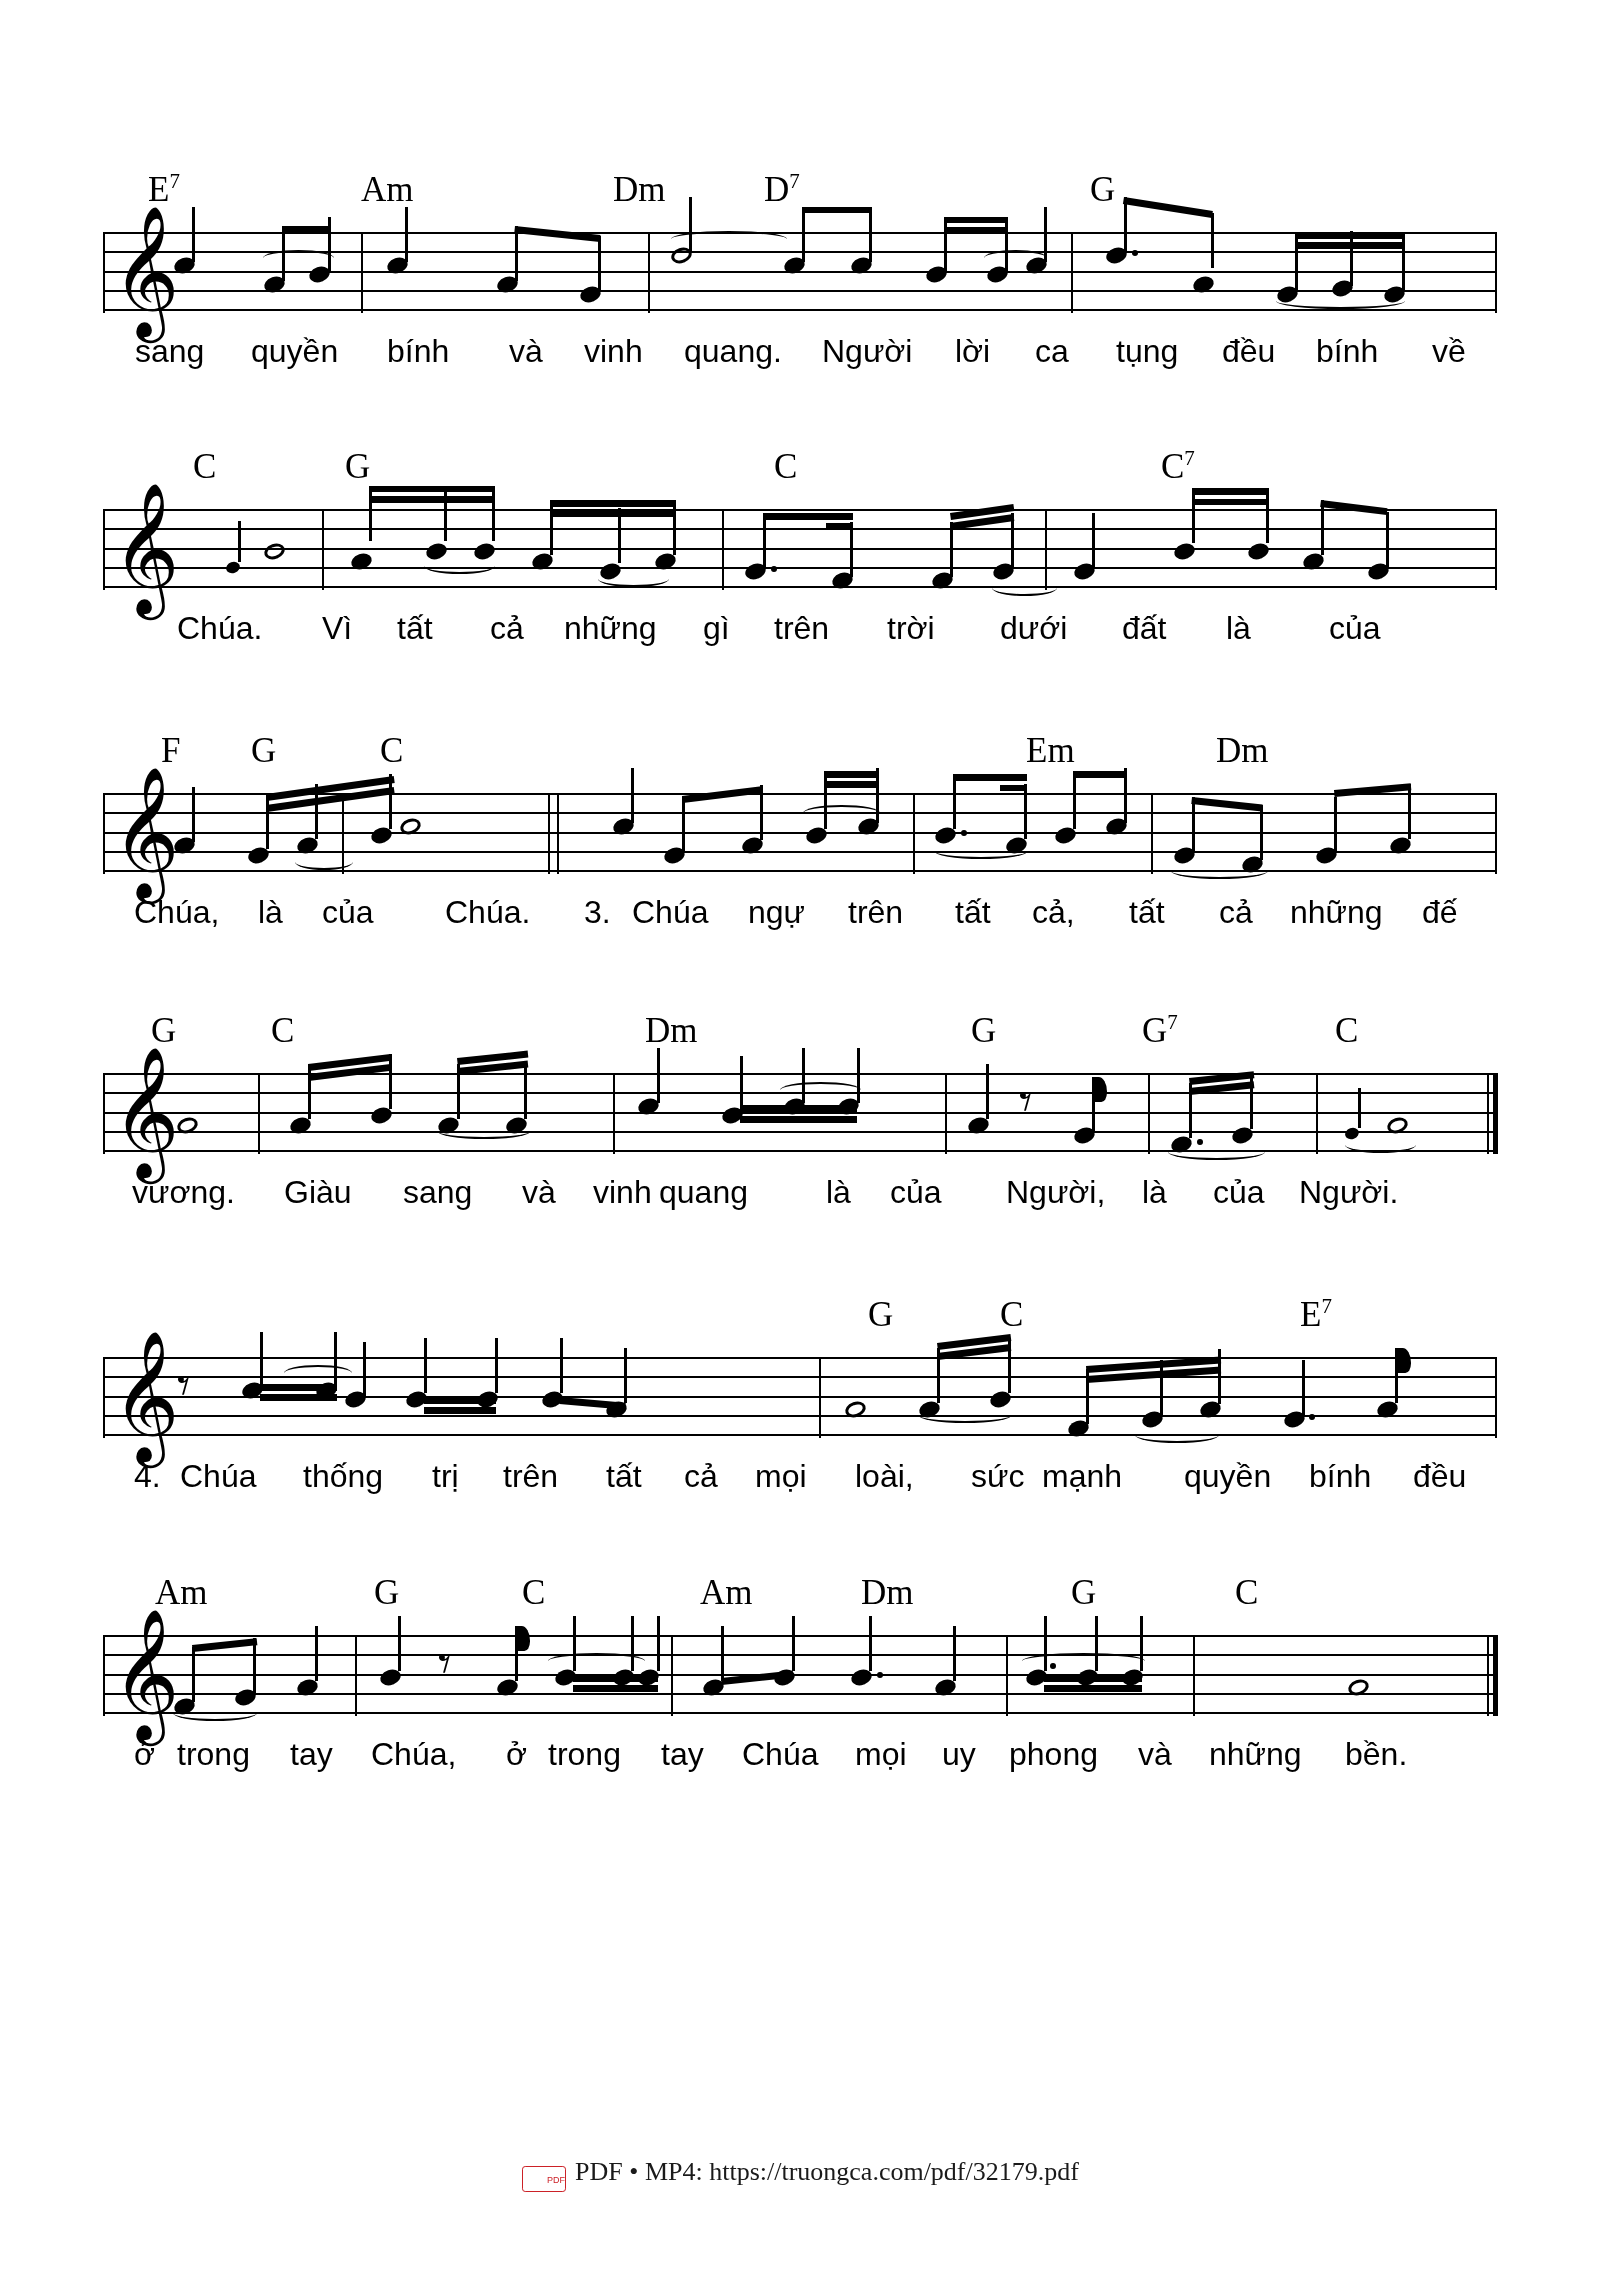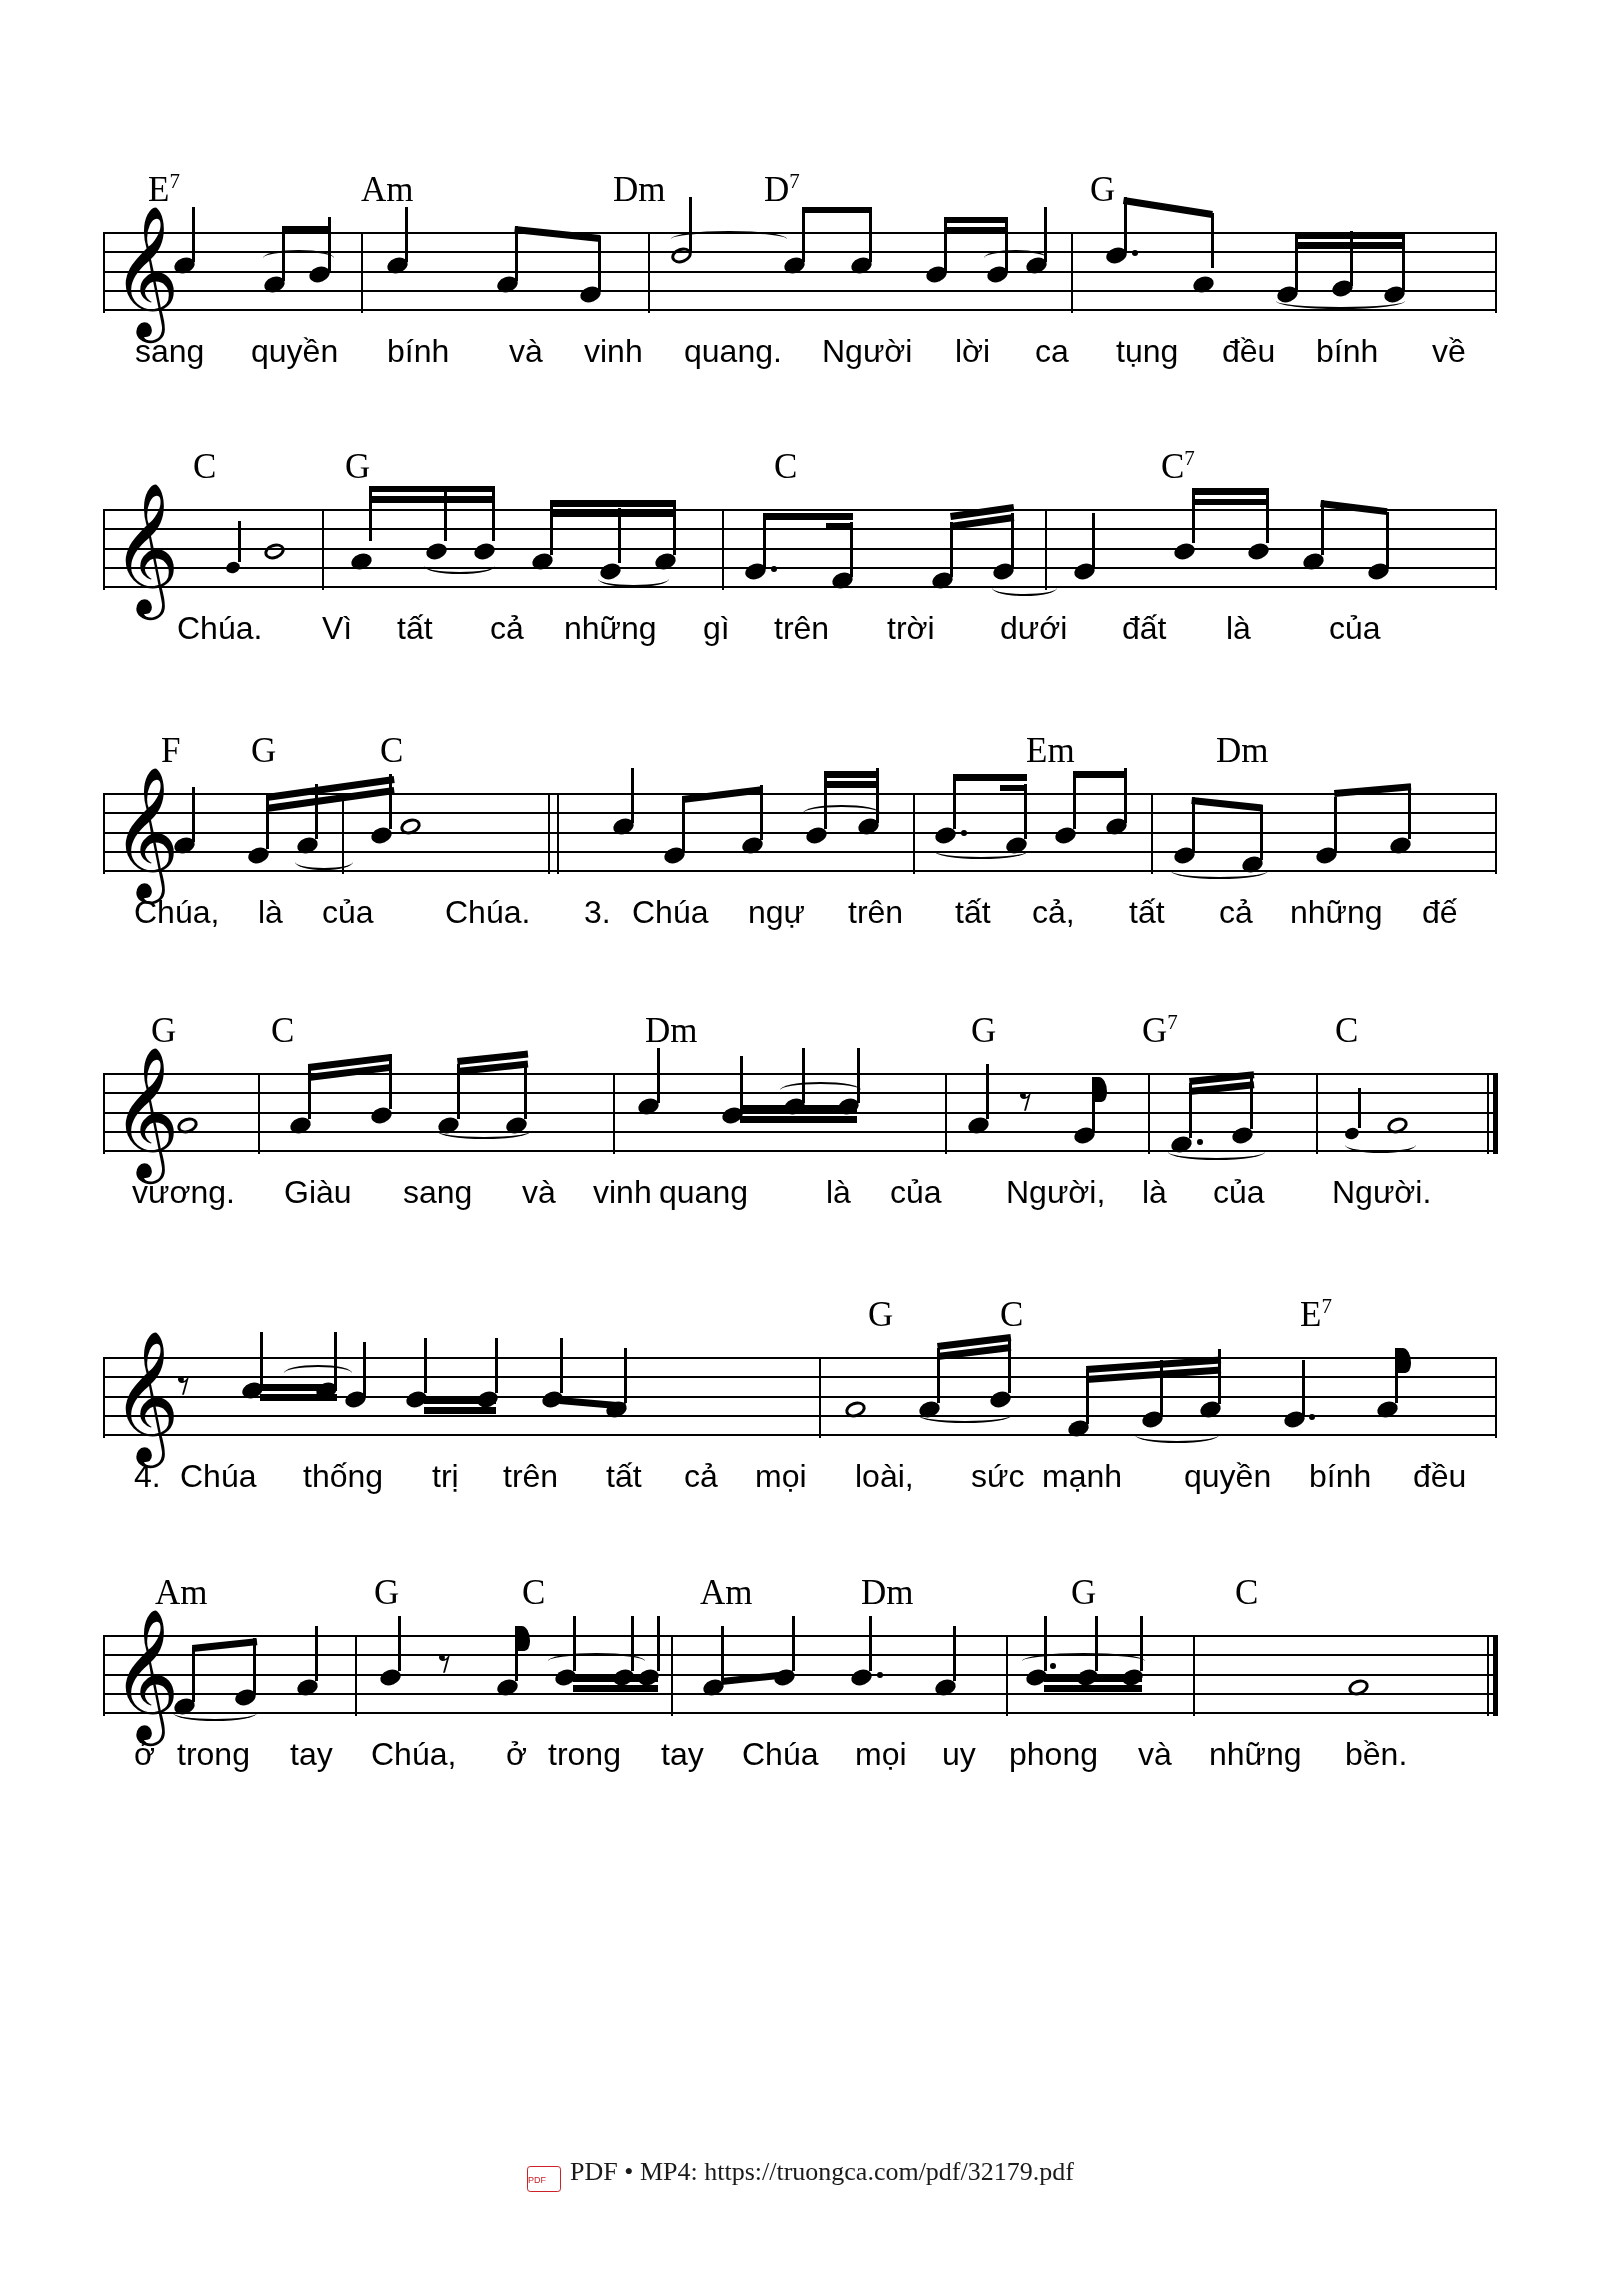--- a/index.html
+++ b/index.html
@@ -156,29 +156,29 @@
     left: 0;
     right: 0;
     top: 2155px;
     text-align: center;
     font-family: "Liberation Serif", serif;
     font-size: 26px;
     color: #1a1a1a;
   }
   .footer .pdf-badge {
     display: inline-block;
-    width: 34px;
+    width: 44px;
     height: 26px;
     border: 1.9px solid #cc2127;
     border-radius: 3.2px;
     color: #cc2127;
     font-size: 9px;
     font-family: "Liberation Sans", sans-serif;
     line-height: 26px;
-    text-align: left;
+    text-align: right;
     vertical-align: -5.2px;
     margin-right: 9px;
     box-sizing: border-box;
   }
   .footer span.txt {
     vertical-align: middle;
   }
 </style>
 </head>
 <body>
@@ -544,21 +544,21 @@
         <div class="lyric" style="left:181px">Giàu</div>
         <div class="lyric" style="left:300px">sang</div>
         <div class="lyric" style="left:419px">và</div>
         <div class="lyric" style="left:490px">vinh</div>
         <div class="lyric" style="left:556px">quang</div>
         <div class="lyric" style="left:723px">là</div>
         <div class="lyric" style="left:787px">của</div>
         <div class="lyric" style="left:903px">Người,</div>
         <div class="lyric" style="left:1039px">là</div>
         <div class="lyric" style="left:1110px">của</div>
-        <div class="lyric" style="left:1229px">Người.</div>
+        <div class="lyric" style="left:1196px">Người.</div>
       </div>
     </div>
 
     <div class="system" style="top:1290px;">
       <div class="chords">
         <div class="chord" style="left:765px"><span>G</span><sup></sup></div>
         <div class="chord" style="left:897px"><span>C</span><sup></sup></div>
         <div class="chord" style="left:1197px"><span>E</span><sup>7</sup></div>
       </div>
       <div class="staffbox">

